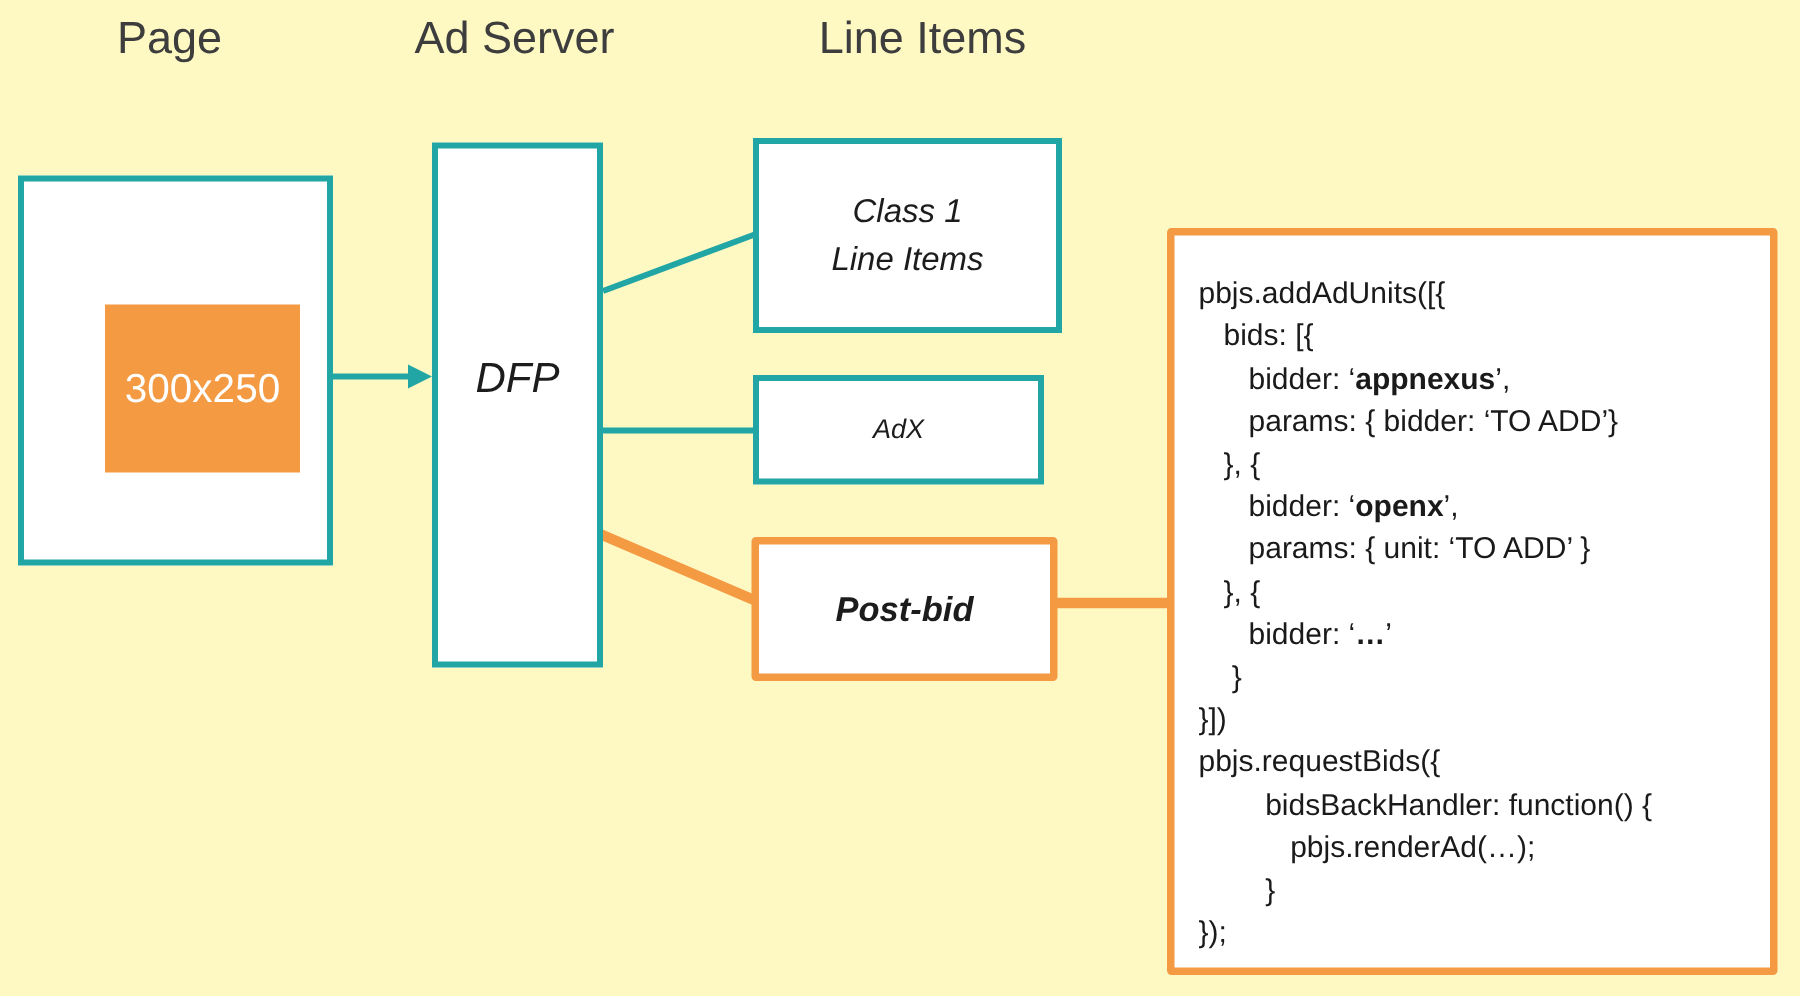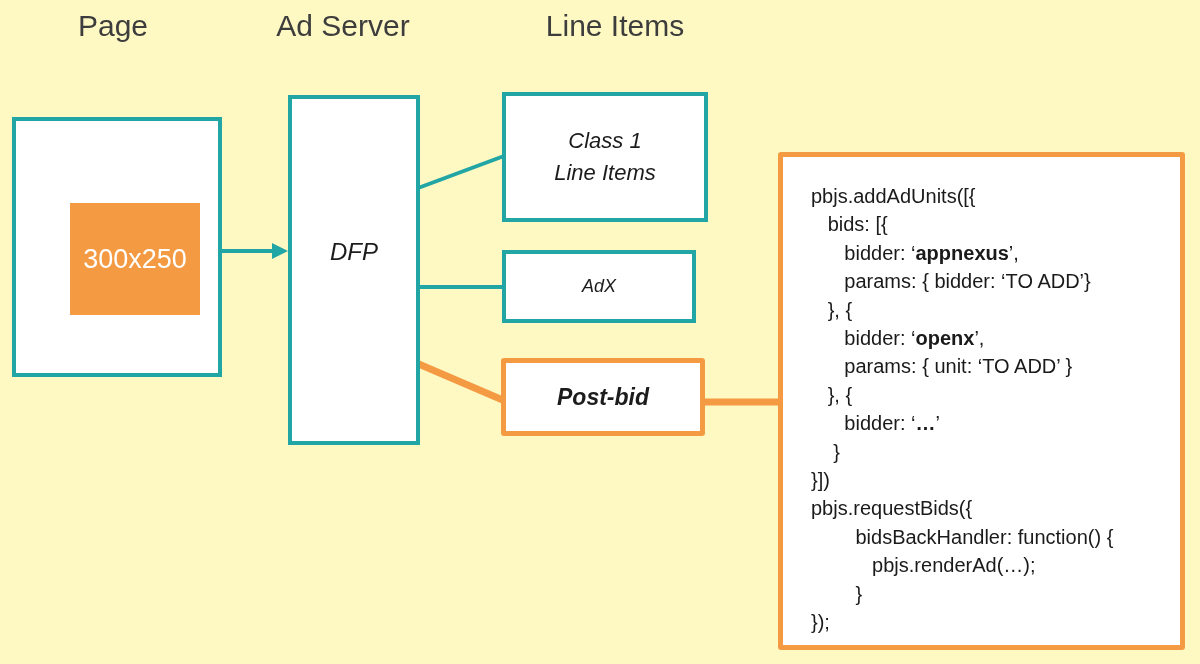--- a/index.html
+++ b/index.html
@@ -60,31 +60,31 @@
   #page-box   { left: 12px;  top: 117px; width: 210px; height: 260px; }
   #ad-slot {
     position: absolute;
     left: 70px; top: 203px; width: 130px; height: 112px;
     background: var(--orange);
     color: #ffffff;
     font-size: 27px;
     display: flex; align-items: center; justify-content: center;
     z-index: 3;
   }
-  #dfp-box    { left: 288px; top: 95px;  width: 132px; height: 350px; font-size: 24px; padding-bottom: 36px; }
+  #dfp-box    { left: 288px; top: 95px;  width: 114px; height: 350px; font-size: 28px; padding-bottom: 36px; }
   #class1-box { left: 502px; top: 92px;  width: 206px; height: 130px; font-size: 22px; line-height: 1.45; }
   #adx-box    { left: 502px; top: 250px; width: 194px; height: 73px;  font-size: 18px; }
-  #postbid-box{ left: 501px; top: 358px; width: 204px; height: 78px;  font-size: 23px; font-weight: bold; }
+  #postbid-box{ left: 501px; top: 358px; width: 204px; height: 96px;  font-size: 23px; font-weight: bold; }
 
   #code-box {
     position: absolute;
     left: 778px; top: 152px; width: 407px; height: 498px;
     background: #ffffff;
     z-index: 2;
-    padding: 25px 10px 0 28px;
+    padding: 25px 10px 0 16px;
   }
   .code-line {
     font-size: 20px;
     line-height: 28.4px;
     color: var(--code-text);
     white-space: pre;
   }
   .code-line .b { font-weight: bold; }
 </style>
 </head>

